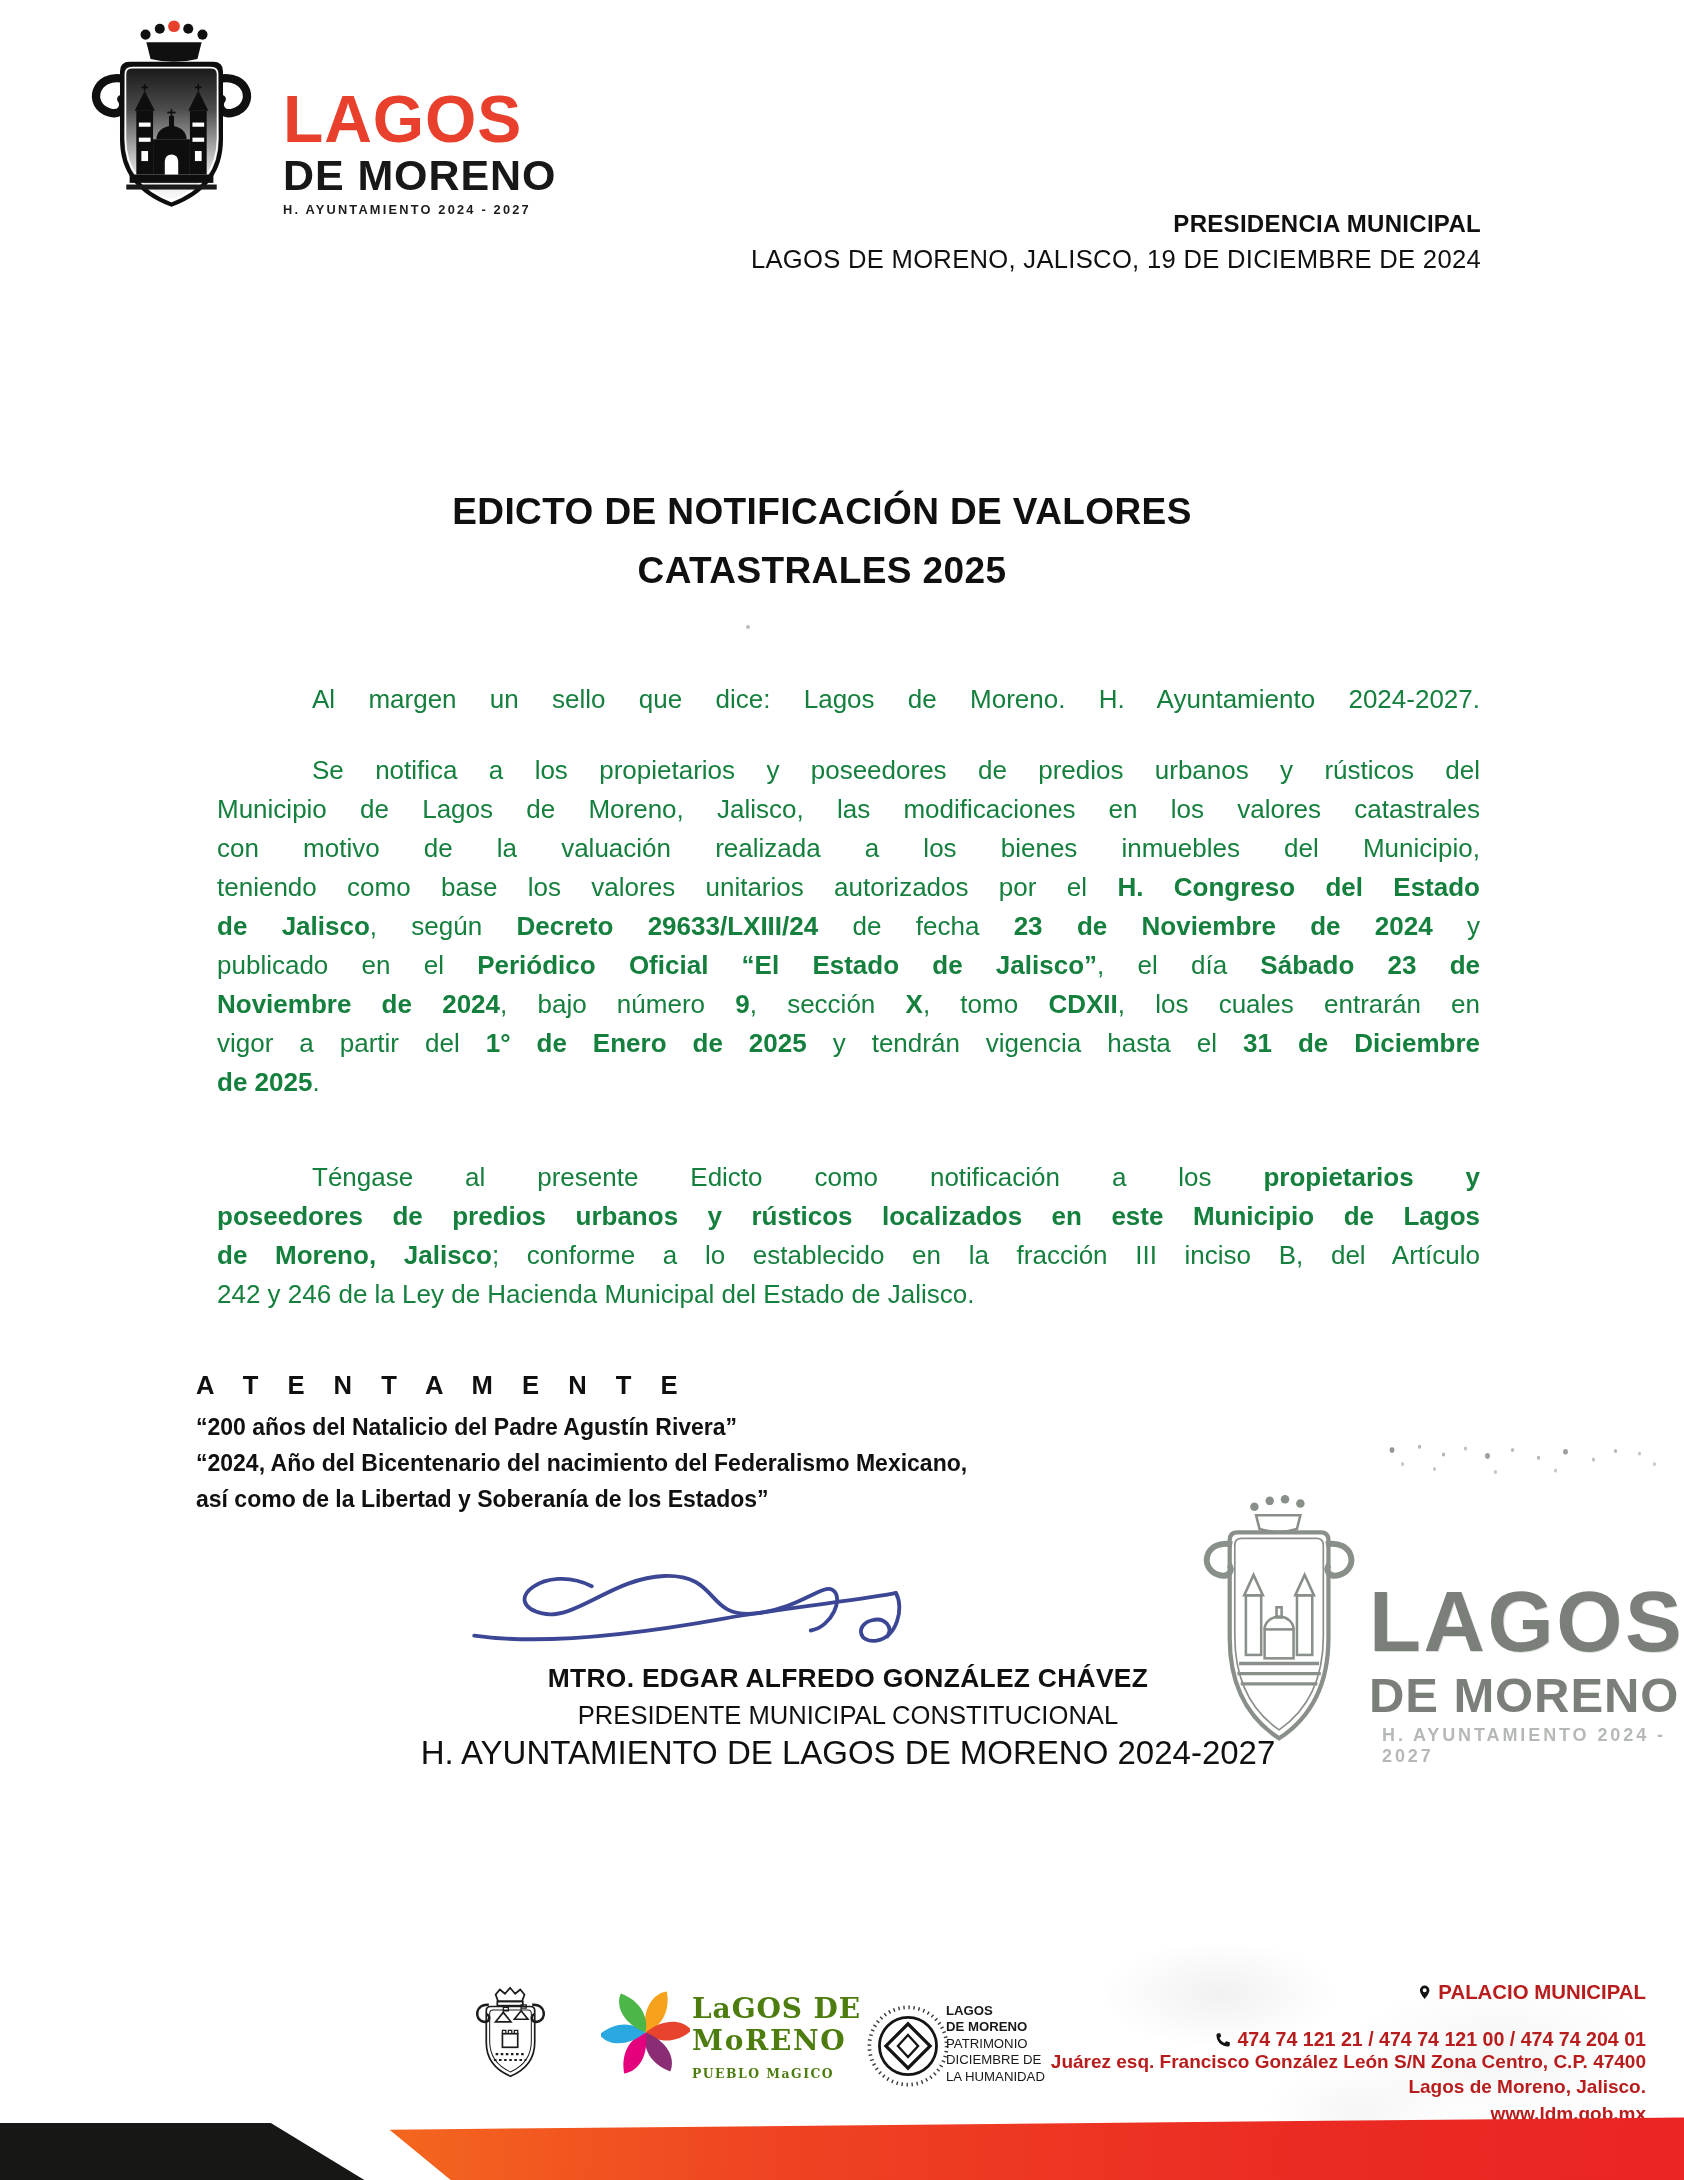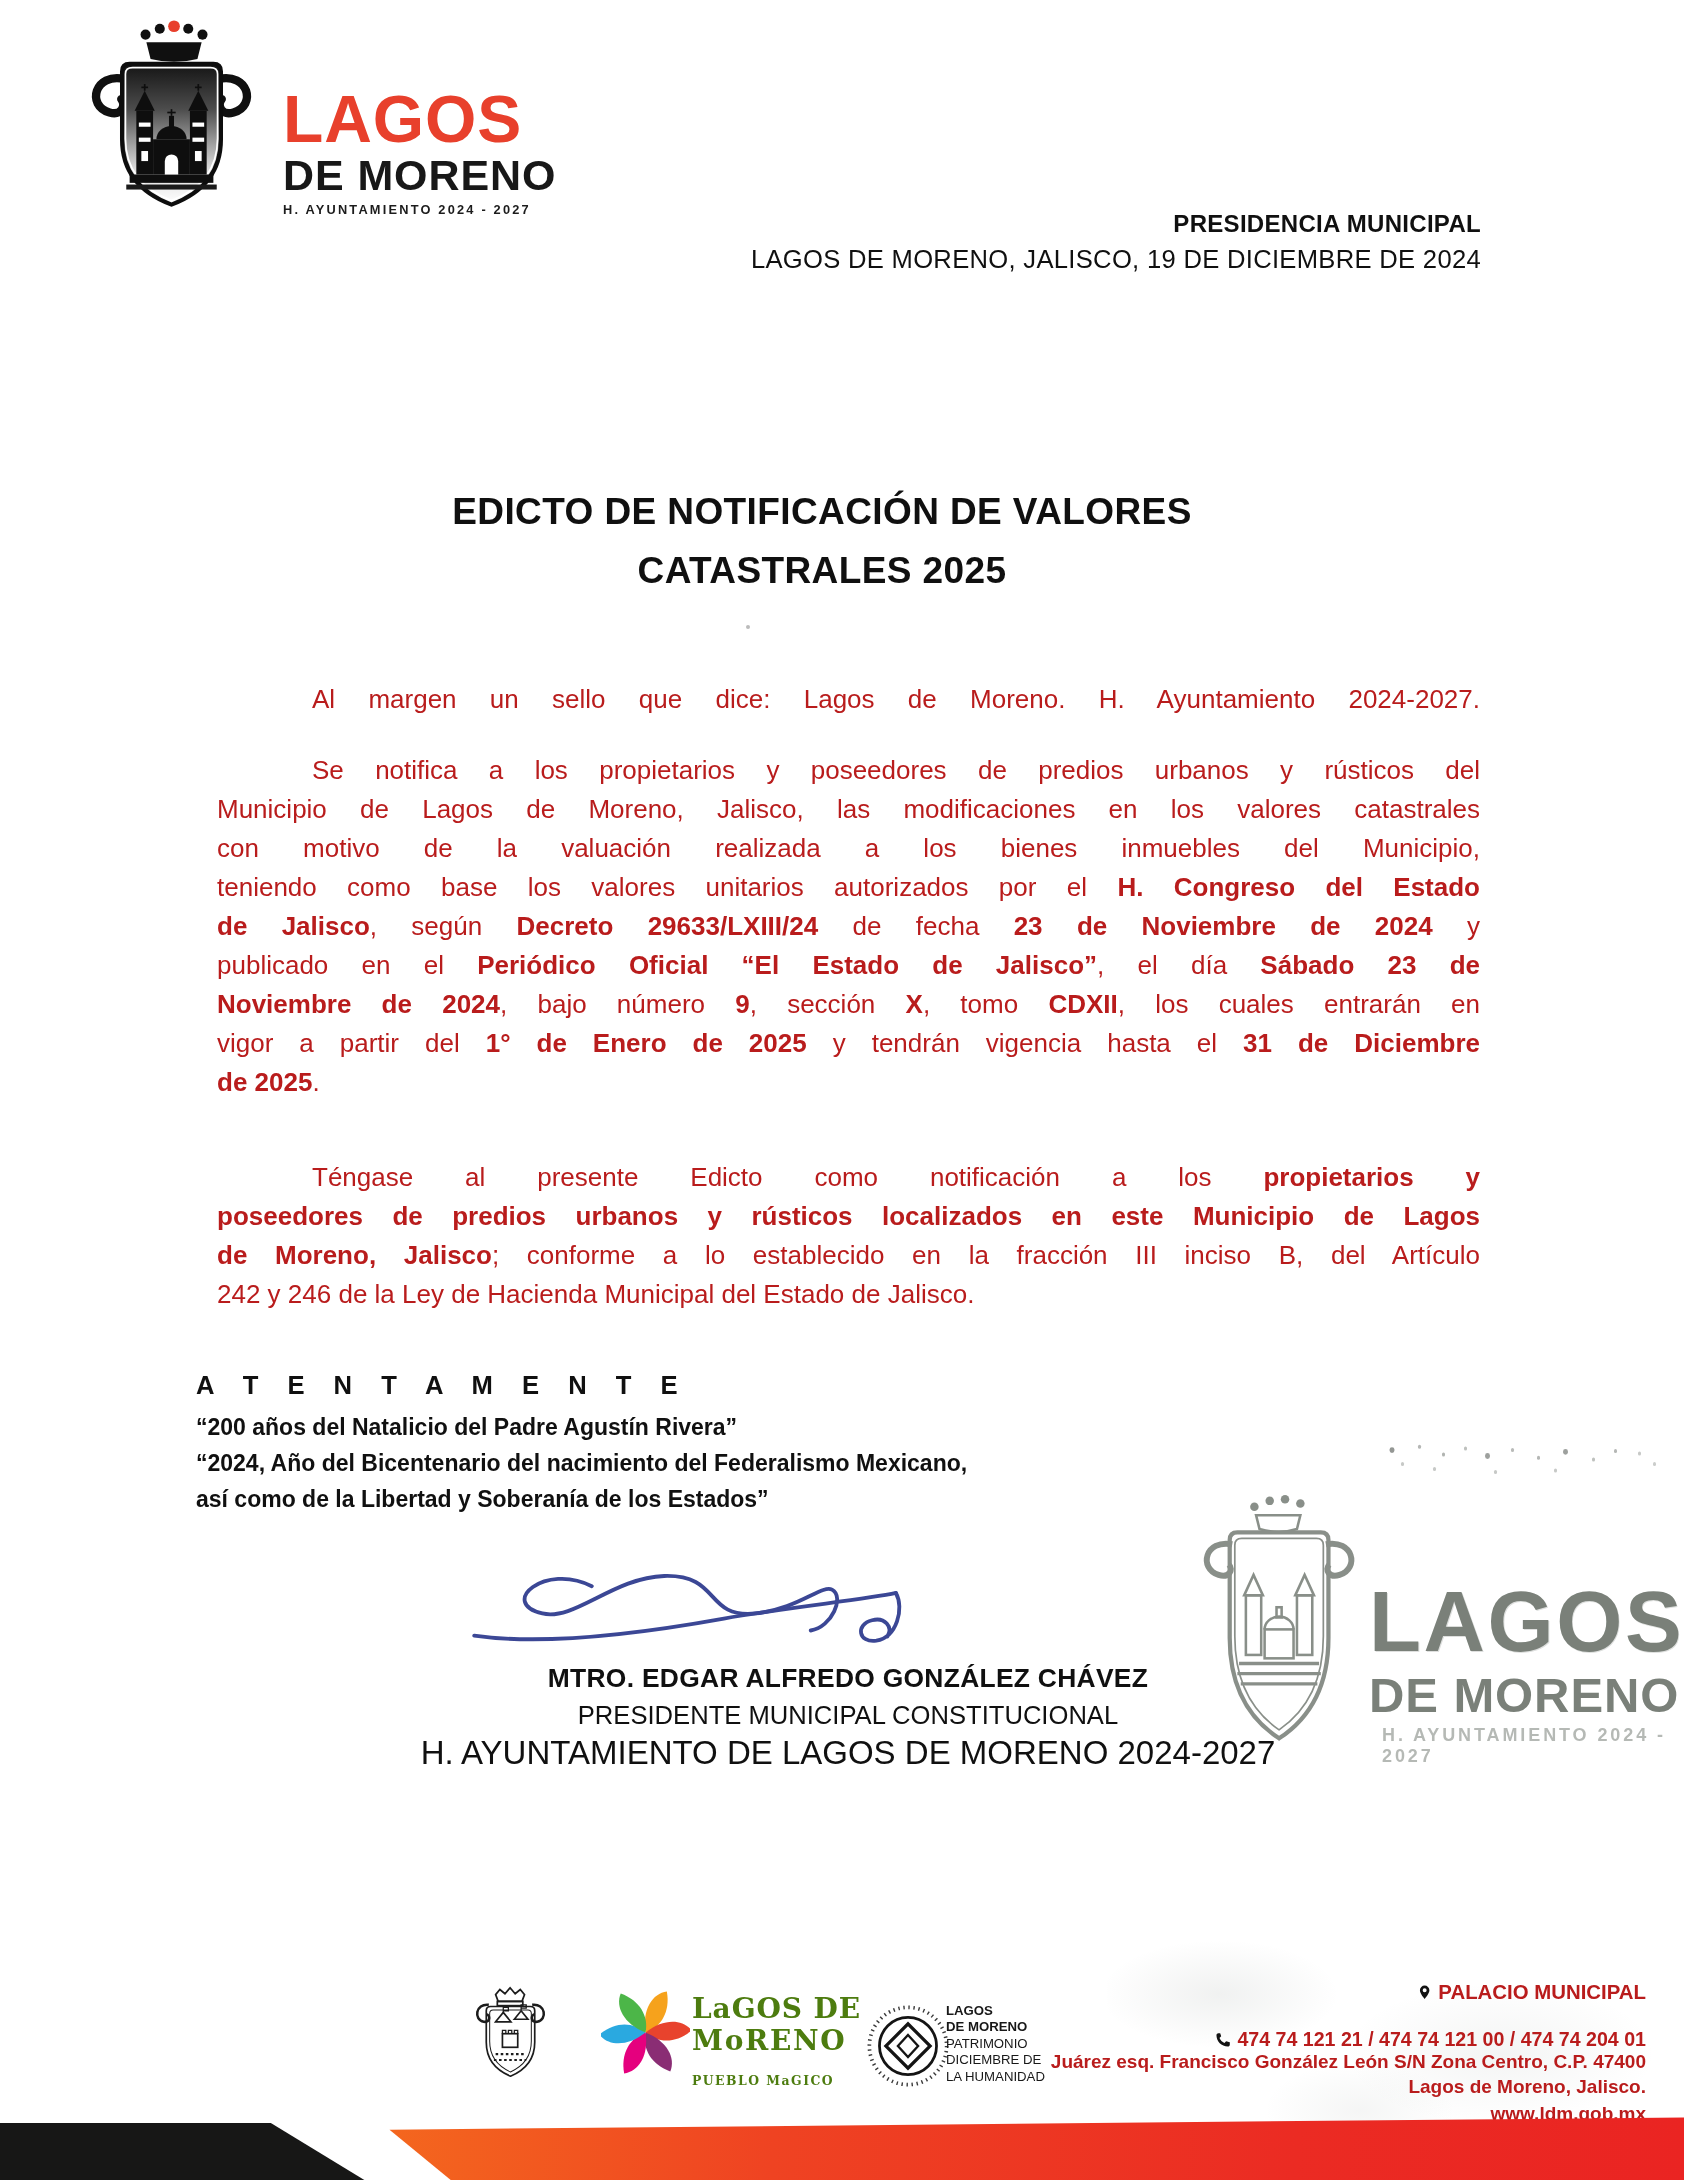--- a/index.html
+++ b/index.html
@@ -16,21 +16,21 @@
   .hdr{right:204px;top:210px;text-align:right;}
   .hdr-office{font-size:24px;font-weight:800;letter-spacing:0.3px;}
   .hdr-date{font-size:25.6px;margin-top:6.8px;letter-spacing:0.3px;}
 
   
   .title{left:189px;top:482px;width:1266px;text-align:center;font-weight:800;
          font-size:37px;line-height:59px;letter-spacing:0.4px;}
 
   
   .para{left:217px;width:1263px;}
-  .jline{font-size:26px;line-height:39px;color:#b91c1c;text-align:justify;text-align-last:justify;}
+  .jline{font-size:26px;line-height:39px;color:#15803d;text-align:justify;text-align-last:justify;}
   .jline.last{text-align-last:left;}
   .jline.indent{padding-left:95px;}
   .jline b{font-weight:700;}
 
   
   .closing{left:196px;top:1371px;width:1266px;text-align:left;}
   .salutation{font-size:25.6px;font-weight:800;letter-spacing:11px;}
   .quote{font-size:23px;font-weight:700;line-height:36px;}
   .quote.first{margin-top:8.5px;}
 
@@ -53,21 +53,21 @@
      155px 12.8px 0 0 rgba(70,76,70,.4), 182px 6.8px 0 0.9px rgba(60,66,60,.5),
      210px 14.5px 0 0 rgba(70,76,70,.35), 232px 6px 0 0 rgba(70,76,70,.4),
      51px 24px 0 0 rgba(70,76,70,.3), 112px 27px 0 0 rgba(70,76,70,.3),
      172px 25.6px 0 0 rgba(70,76,70,.3), 19px 19px 0 0 rgba(70,76,70,.3),
      256px 8.5px 0 0 rgba(70,76,70,.3), 271px 19px 0 0 rgba(70,76,70,.28);}
 
   
   .pueblo{left:692px;top:1993px;font-family:"DejaVu Serif",serif;color:#4d7c0f;}
   .pueblo-l1{font-size:28px;font-weight:700;line-height:32px;letter-spacing:0.9px;}
   .pueblo-l2{font-size:28px;font-weight:700;line-height:31px;letter-spacing:1.7px;}
-  .pueblo-l3{font-size:12.4px;font-weight:700;letter-spacing:1.5px;margin-top:17px;}
+  .pueblo-l3{font-size:12.4px;font-weight:700;letter-spacing:1.5px;margin-top:10px;}
   .unesco-text{left:946px;top:2003px;font-size:13.2px;line-height:16.4px;color:#181818;}
   .unesco-text .b{font-weight:800;}
   .contact{right:39px;top:1981px;text-align:right;color:#b91c1c;}
   .c-row{display:flex;justify-content:flex-end;align-items:center;gap:6px;}
   .c-place{font-size:20.4px;font-weight:800;}
   .c-phones{font-size:19.6px;font-weight:800;margin-top:24px;}
   .c-address{font-size:19px;font-weight:600;}
   .c-city{font-size:19px;margin-top:3.4px;font-weight:600;}
   .c-web{font-size:19px;font-weight:700;margin-top:4.3px;}
 

